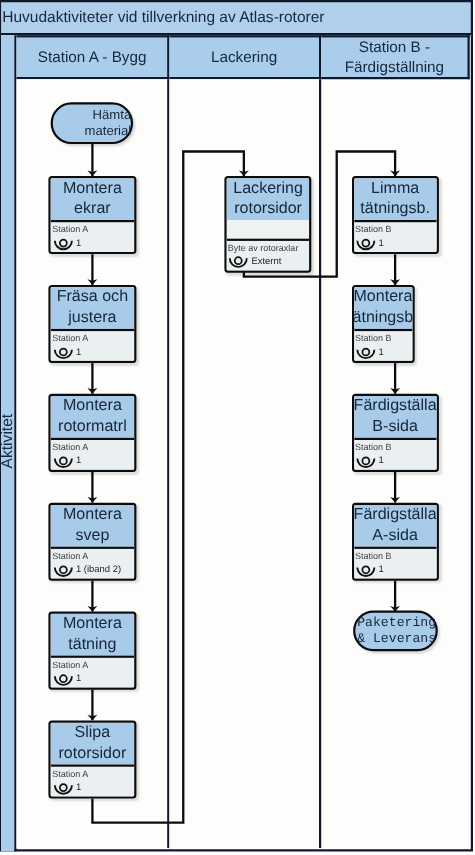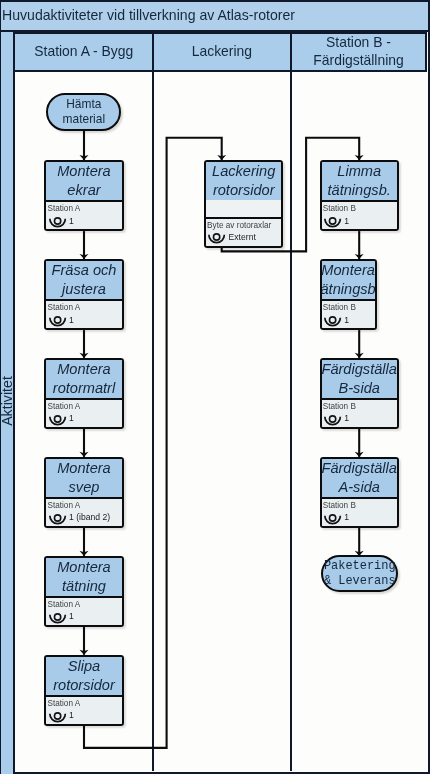--- a/index.html
+++ b/index.html
@@ -35,34 +35,34 @@
   
   .lane-body{position:absolute;top:71.8px;height:699.7px;background:#fdfdfc;
              border-right:2.05px solid #10192b;box-sizing:border-box;}
 
   
   .node{position:absolute;box-sizing:border-box;}
   .node .bx{position:absolute;inset:0;border:2px solid #0c0c0e;border-radius:3.2px;
             box-shadow:2px 2px 2px rgba(0,0,0,0.13);overflow:hidden;background:#eff2f3;}
   .node .hd{position:absolute;left:0;right:0;top:0;background:#a9cbea;
             display:flex;align-items:center;justify-content:center;text-align:center;
-            font-size:14.6px;color:#15273b;line-height:19.1px;box-sizing:border-box;font-style:italic;}
+            font-size:14.6px;color:#15273b;line-height:19.1px;box-sizing:border-box;}
   .node .ft{position:absolute;left:0;right:0;bottom:0;background:#eaf0f1;
             border-top:2px solid #0c0c0e;box-sizing:border-box;}
   .node .ft .res{position:absolute;left:1.1px;top:2.2px;font-size:8.2px;color:#3f3f3f;
                  white-space:nowrap;}
   .node .ft .cnt{position:absolute;left:22.6px;top:13.6px;font-size:8.6px;color:#1b1b1b;
                  white-space:nowrap;}
   .node .ft svg{position:absolute;left:1.4px;top:13.9px;}
 
   
   .oval{position:absolute;box-sizing:border-box;border:2.1px solid #0c0c0e;
         background:#a9cbea;border-radius:999px;
         box-shadow:2px 2px 2px rgba(0,0,0,0.15);
-        display:flex;align-items:center;justify-content:center;text-align:center;
+        display:flex;align-items:center;justify-content:center;text-align:right;
         font-size:11.95px;color:#15273b;line-height:14.75px;}
 
   
   .conn{position:absolute;left:0;top:0;width:432px;height:777px;overflow:visible;}
 </style>
 </head>
 <body>
 
 <div id="stage">
   <div class="frame"></div>

